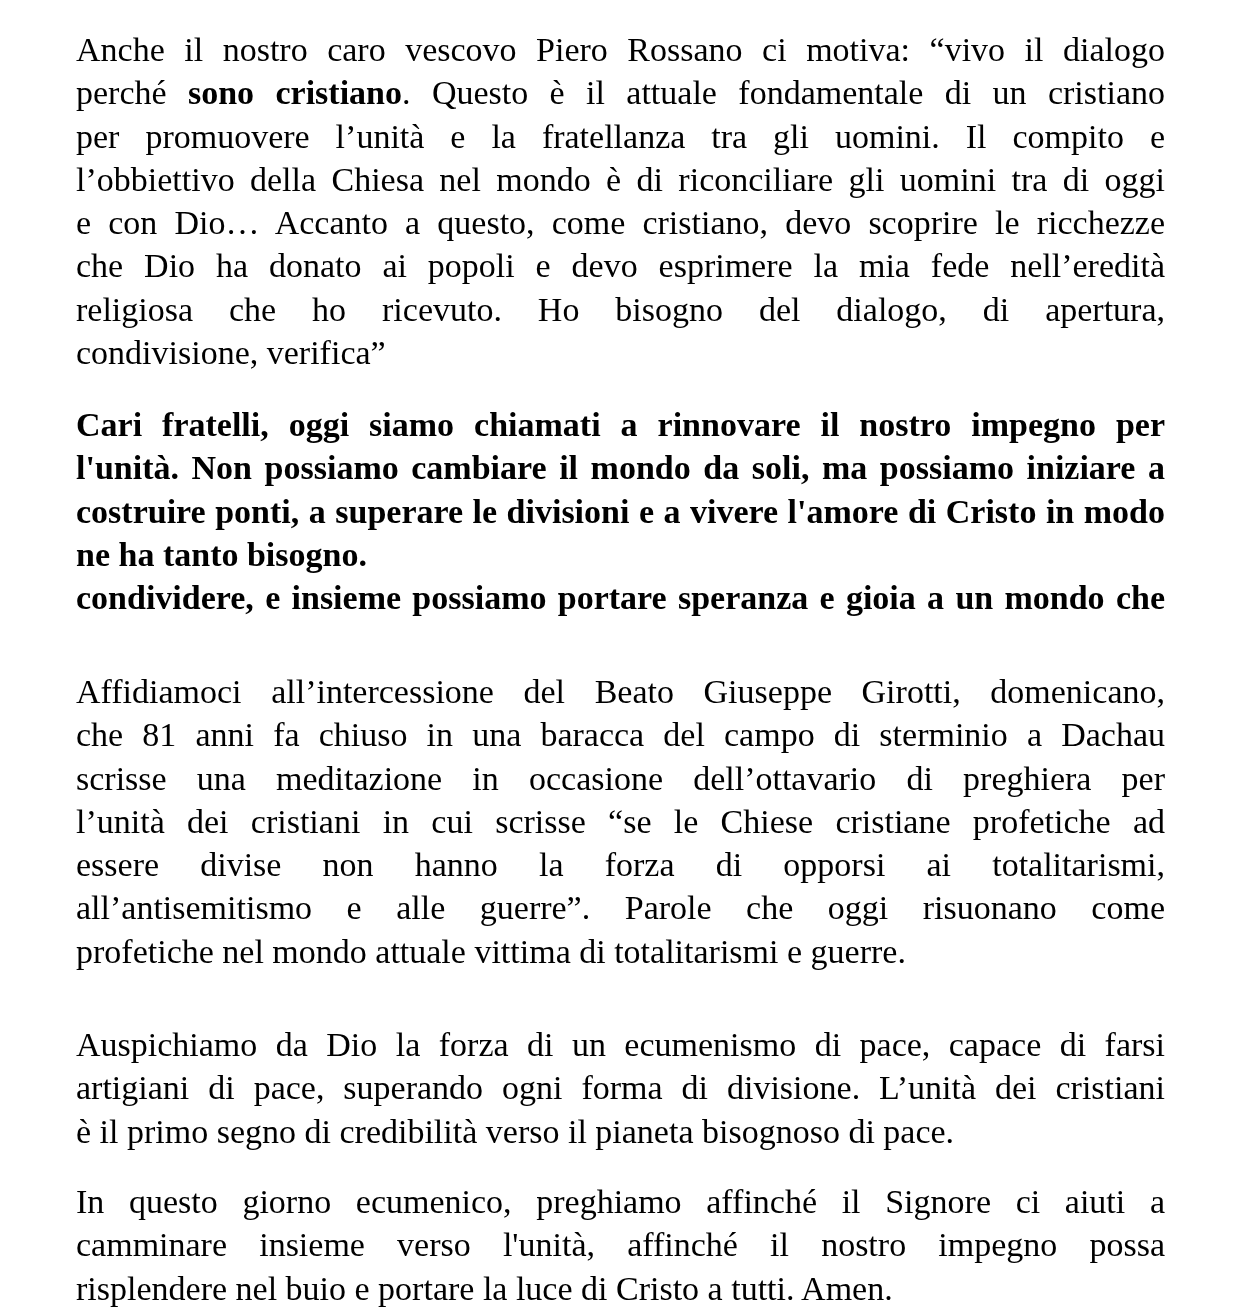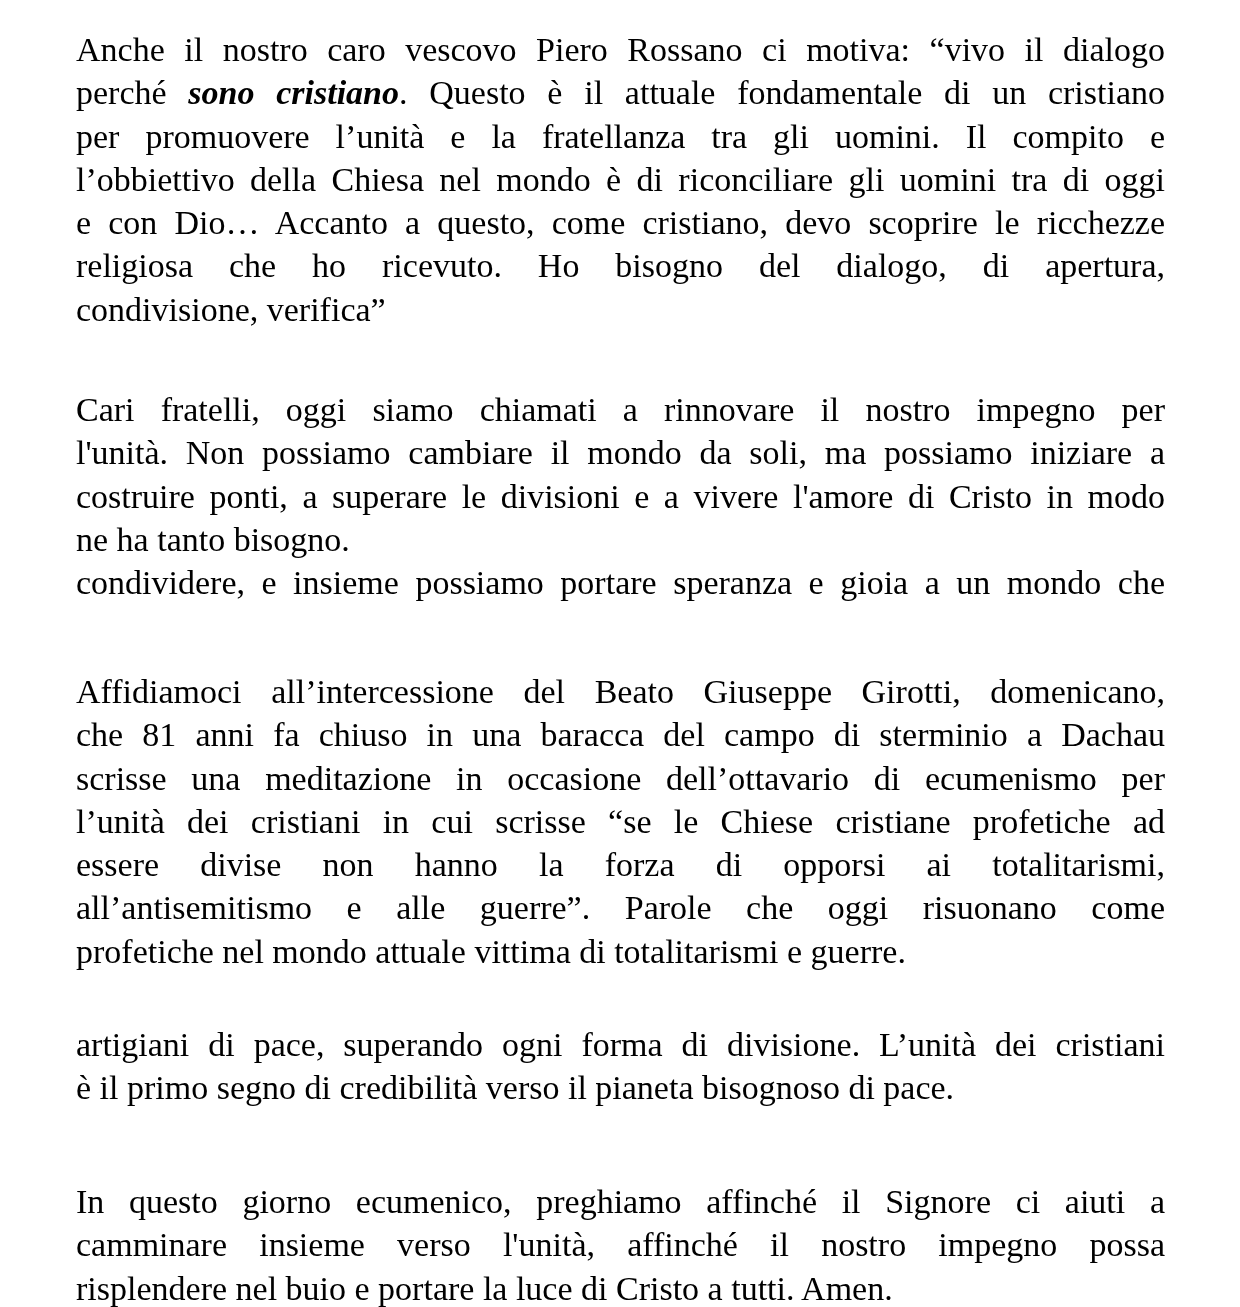--- a/index.html
+++ b/index.html
@@ -10,57 +10,59 @@
     font-size: 34px; color: #000000;
   }
   .para { margin: 0; }
   .line {
     display: block; height: 43.3px; line-height: 43.3px;
     white-space: nowrap; text-align: justify; text-align-last: justify;
     overflow: visible;
   }
   .line.last { text-align-last: left; }
   .seg-i { }
-  .seg-bi { font-weight: bold; font-style: italic; }
+  .seg-bi { font-weight: bold; }
   #p1 { position: absolute; top: 0px; left: 0; width: 100%; }
-  #p2 { position: absolute; top: 360px; left: 0; width: 100%; }
+  #p2 { position: absolute; top: 375px; left: 0; width: 100%; font-weight: bold; }
   #p3 { position: absolute; top: 642px; left: 0; width: 100%; }
   #p4 { position: absolute; top: 995px; left: 0; width: 100%; }
   #p5 { position: absolute; top: 1152px; left: 0; width: 100%; }
 </style>
 </head>
 <body>
 
 <div class="page">
   <div id="p1" class="para">
       <span class="line"><span class="seg">Anche il nostro caro vescovo Piero Rossano ci motiva: “</span><span class="seg-i">vivo il dialogo</span></span>
       <span class="line"><span class="seg-i">perché </span><span class="seg-bi">sono cristiano</span><span class="seg-i">. Questo è il attuale fondamentale di un cristiano</span></span>
       <span class="line"><span class="seg-i">per promuovere l’unità e la fratellanza tra gli uomini. Il compito e</span></span>
       <span class="line"><span class="seg-i">l’obbiettivo della Chiesa nel mondo è di riconciliare gli uomini tra di oggi</span></span>
       <span class="line"><span class="seg-i">e con Dio… Accanto a questo, come cristiano, devo scoprire le ricchezze</span></span>
+      <span class="line"><span class="seg-i">che Dio ha donato ai popoli e devo esprimere la mia fede nell’eredità</span></span>
       <span class="line"><span class="seg-i">religiosa che ho ricevuto. Ho bisogno del dialogo, di apertura,</span></span>
       <span class="line last"><span class="seg-i">condivisione, verifica</span><span class="seg">”</span></span>
     </div>
   <div id="p2" class="para">
       <span class="line"><span class="seg">Cari fratelli, oggi siamo chiamati a rinnovare il nostro impegno per</span></span>
       <span class="line"><span class="seg">l'unità. Non possiamo cambiare il mondo da soli, ma possiamo iniziare a</span></span>
       <span class="line"><span class="seg">costruire ponti, a superare le divisioni e a vivere l'amore di Cristo in modo</span></span>
       <span class="line last"><span class="seg">ne ha tanto bisogno.</span></span>
       <span class="line"><span class="seg">condividere, e insieme possiamo portare speranza e gioia a un mondo che</span></span>
     </div>
   <div id="p3" class="para">
       <span class="line"><span class="seg">Affidiamoci all’intercessione del Beato Giuseppe Girotti, domenicano,</span></span>
       <span class="line"><span class="seg">che 81 anni fa chiuso in una baracca del campo di sterminio a Dachau</span></span>
-      <span class="line"><span class="seg">scrisse una meditazione in occasione dell’ottavario di ecumenismo per</span></span>
+      <span class="line"><span class="seg">scrisse una meditazione in occasione dell’ottavario di preghiera per</span></span>
       <span class="line"><span class="seg">l’unità dei cristiani in cui scrisse “</span><span class="seg-i">se le Chiese cristiane profetiche ad</span></span>
       <span class="line"><span class="seg-i">essere divise non hanno la forza di opporsi ai totalitarismi,</span></span>
       <span class="line"><span class="seg-i">all’antisemitismo e alle guerre”</span><span class="seg">. Parole che oggi risuonano come</span></span>
       <span class="line last"><span class="seg">profetiche nel mondo attuale vittima di totalitarismi e guerre.</span></span>
     </div>
   <div id="p4" class="para">
+      <span class="line"><span class="seg">Auspichiamo da Dio la forza di un ecumenismo di pace, capace di farsi</span></span>
       <span class="line"><span class="seg">artigiani di pace, superando ogni forma di divisione. L’unità dei cristiani</span></span>
       <span class="line last"><span class="seg">è il primo segno di credibilità verso il pianeta bisognoso di pace.</span></span>
     </div>
   <div id="p5" class="para">
       <span class="line"><span class="seg">In questo giorno ecumenico, preghiamo affinché il Signore ci aiuti a</span></span>
       <span class="line"><span class="seg">camminare insieme verso l'unità, affinché il nostro impegno possa</span></span>
       <span class="line last"><span class="seg">risplendere nel buio e portare la luce di Cristo a tutti. Amen.</span></span>
     </div>
 </div>
 

